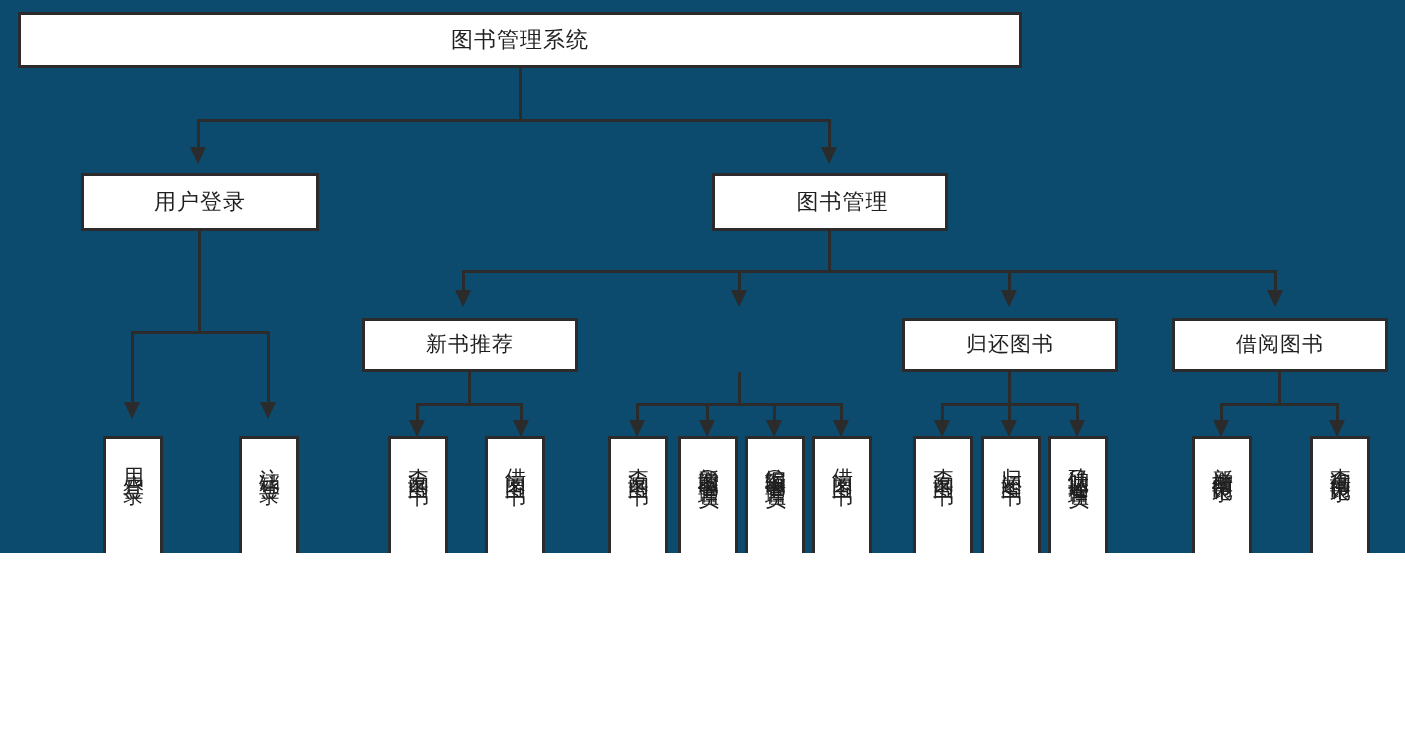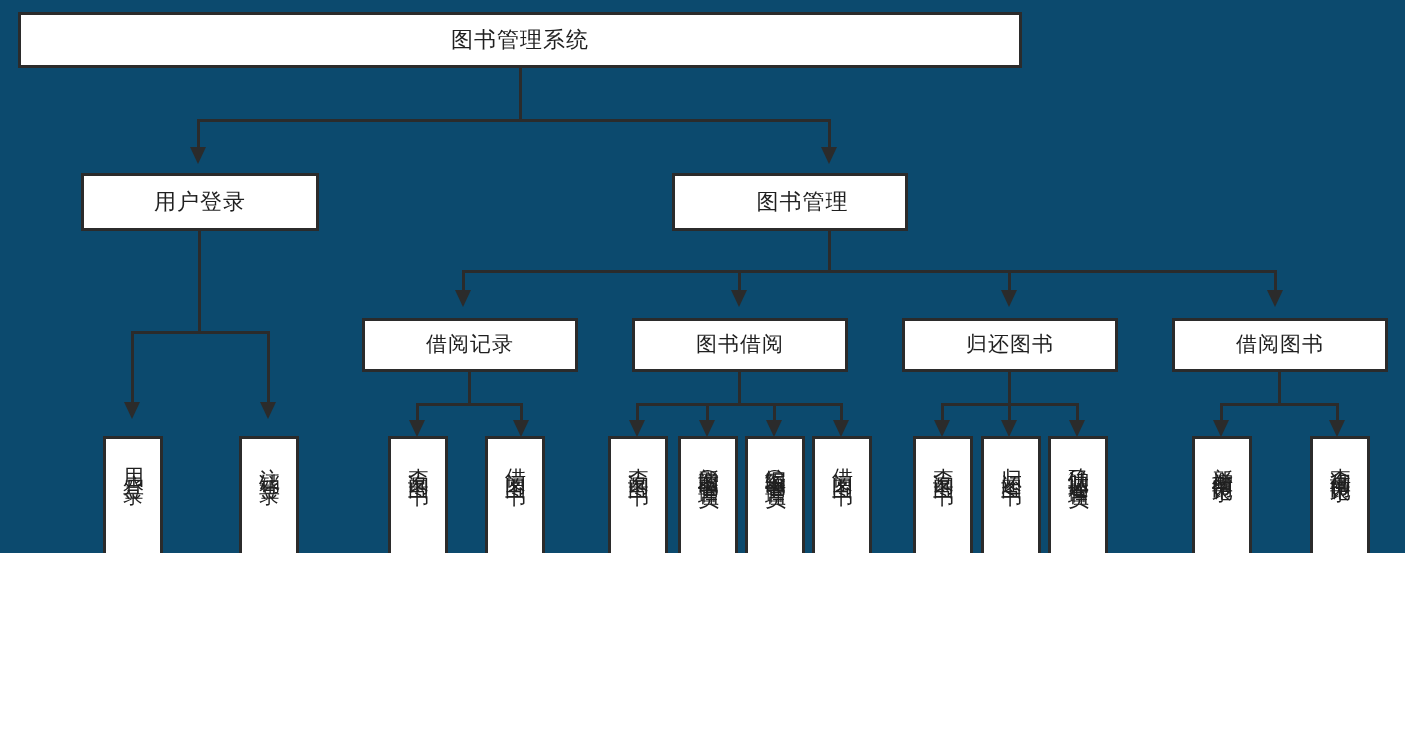--- a/index.html
+++ b/index.html
@@ -104,21 +104,21 @@
   <div class="vline" style="left:197px; top:119px; width:3px; height:30px;"></div>
   <div class="arrow" style="left:190px; top:147px;"></div>
 
   <div class="vline" style="left:828px; top:119px; width:3px; height:30px;"></div>
   <div class="arrow" style="left:821px; top:147px;"></div>
 
   <div class="node lvl1" style="left:81px; top:173px; width:238px; height:58px;">
     <span class="node-label">用户登录</span>
   </div>
 
-  <div class="node lvl1" style="left:672px; top:173px; width:236px; height:58px;padding-left:25px;">
+  <div class="node lvl1" style="left:712px; top:173px; width:236px; height:58px;padding-left:25px;">
     <span class="node-label">图书管理</span>
   </div>
 
   <div class="vline" style="left:198px; top:231px; width:3px; height:103px;"></div>
   <div class="hline" style="left:131px; top:331px; width:139px; height:3px;"></div>
   <div class="vline" style="left:131px; top:331px; width:3px; height:73px;"></div>
   <div class="arrow" style="left:124px; top:402px;"></div>
   <div class="vline" style="left:267px; top:331px; width:3px; height:73px;"></div>
   <div class="arrow" style="left:260px; top:402px;"></div>
 
@@ -127,24 +127,21 @@
   <div class="vline" style="left:462px; top:270px; width:3px; height:22px;"></div>
   <div class="arrow" style="left:455px; top:290px;"></div>
   <div class="vline" style="left:738px; top:270px; width:3px; height:22px;"></div>
   <div class="arrow" style="left:731px; top:290px;"></div>
   <div class="vline" style="left:1008px; top:270px; width:3px; height:22px;"></div>
   <div class="arrow" style="left:1001px; top:290px;"></div>
   <div class="vline" style="left:1274px; top:270px; width:3px; height:22px;"></div>
   <div class="arrow" style="left:1267px; top:290px;"></div>
 
   <div class="node lvl2" style="left:362px; top:318px; width:216px; height:54px;">
-    <span class="node-label">借阅记录</span>
-  </div>
-  <div class="node lvl2" style="left:632px; top:318px; width:216px; height:54px;">
-    <span class="node-label">图书借阅</span>
+    <span class="node-label">新书推荐</span>
   </div>
   <div class="node lvl2" style="left:902px; top:318px; width:216px; height:54px;">
     <span class="node-label">归还图书</span>
   </div>
   <div class="node lvl2" style="left:1172px; top:318px; width:216px; height:54px;">
     <span class="node-label">借阅图书</span>
   </div>
 
   <div class="vline" style="left:468px; top:372px; width:3px; height:34px;"></div>
   <div class="hline" style="left:416px; top:403px; width:107px; height:3px;"></div>

